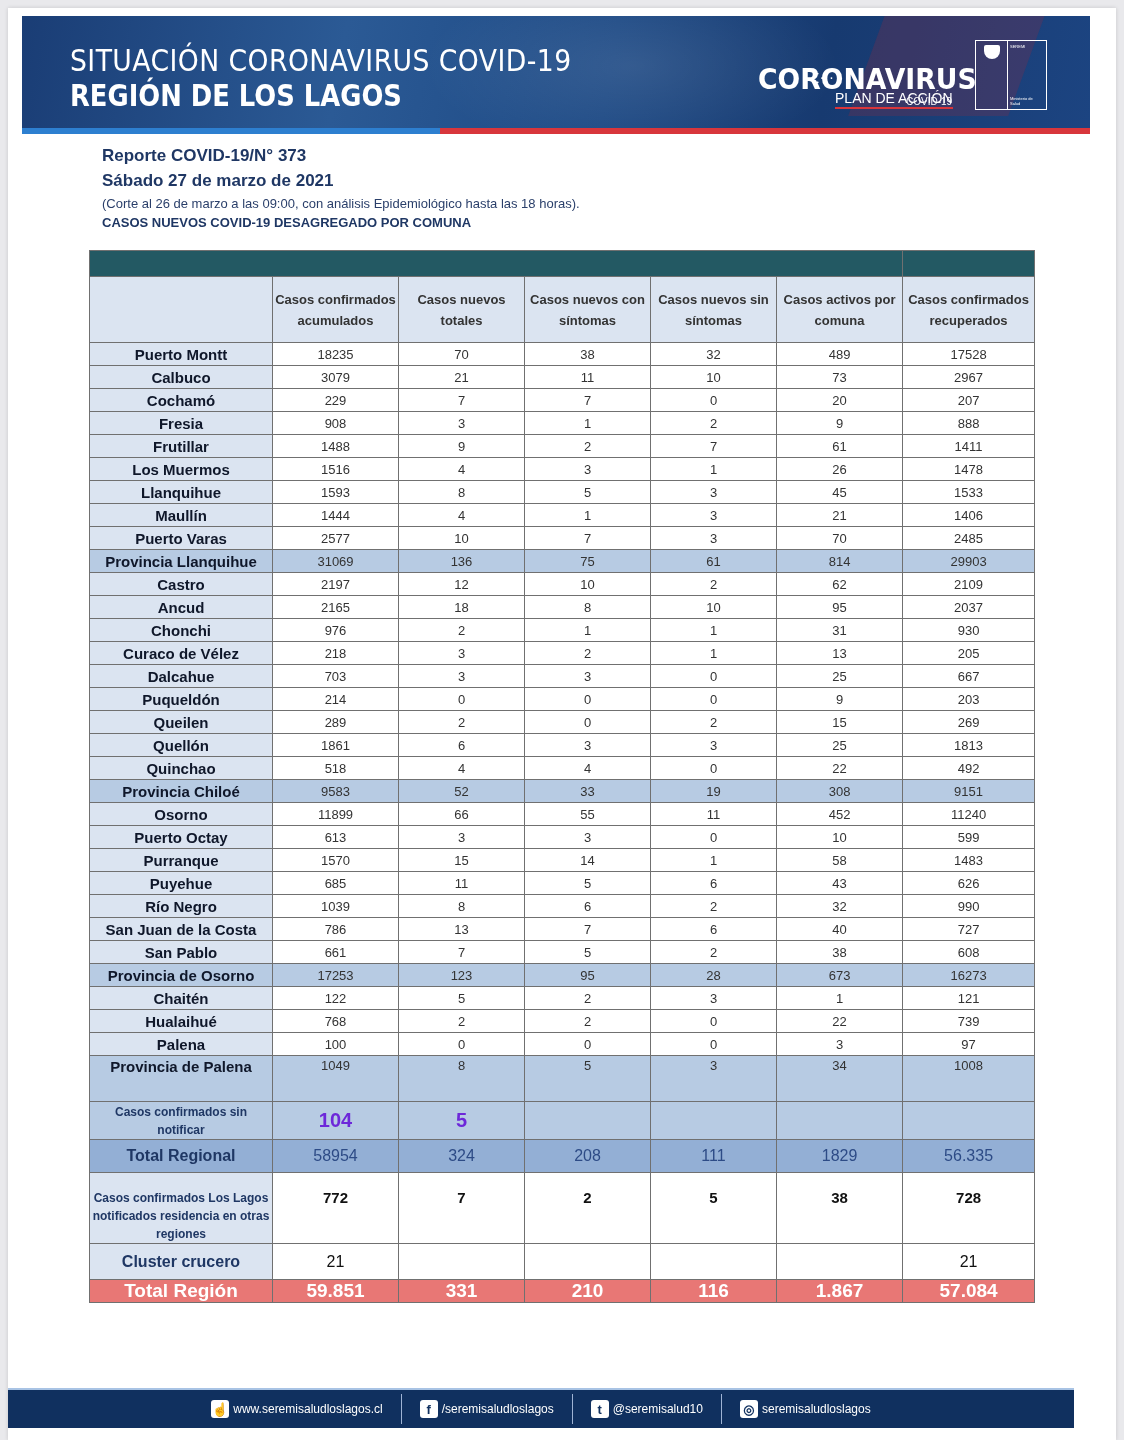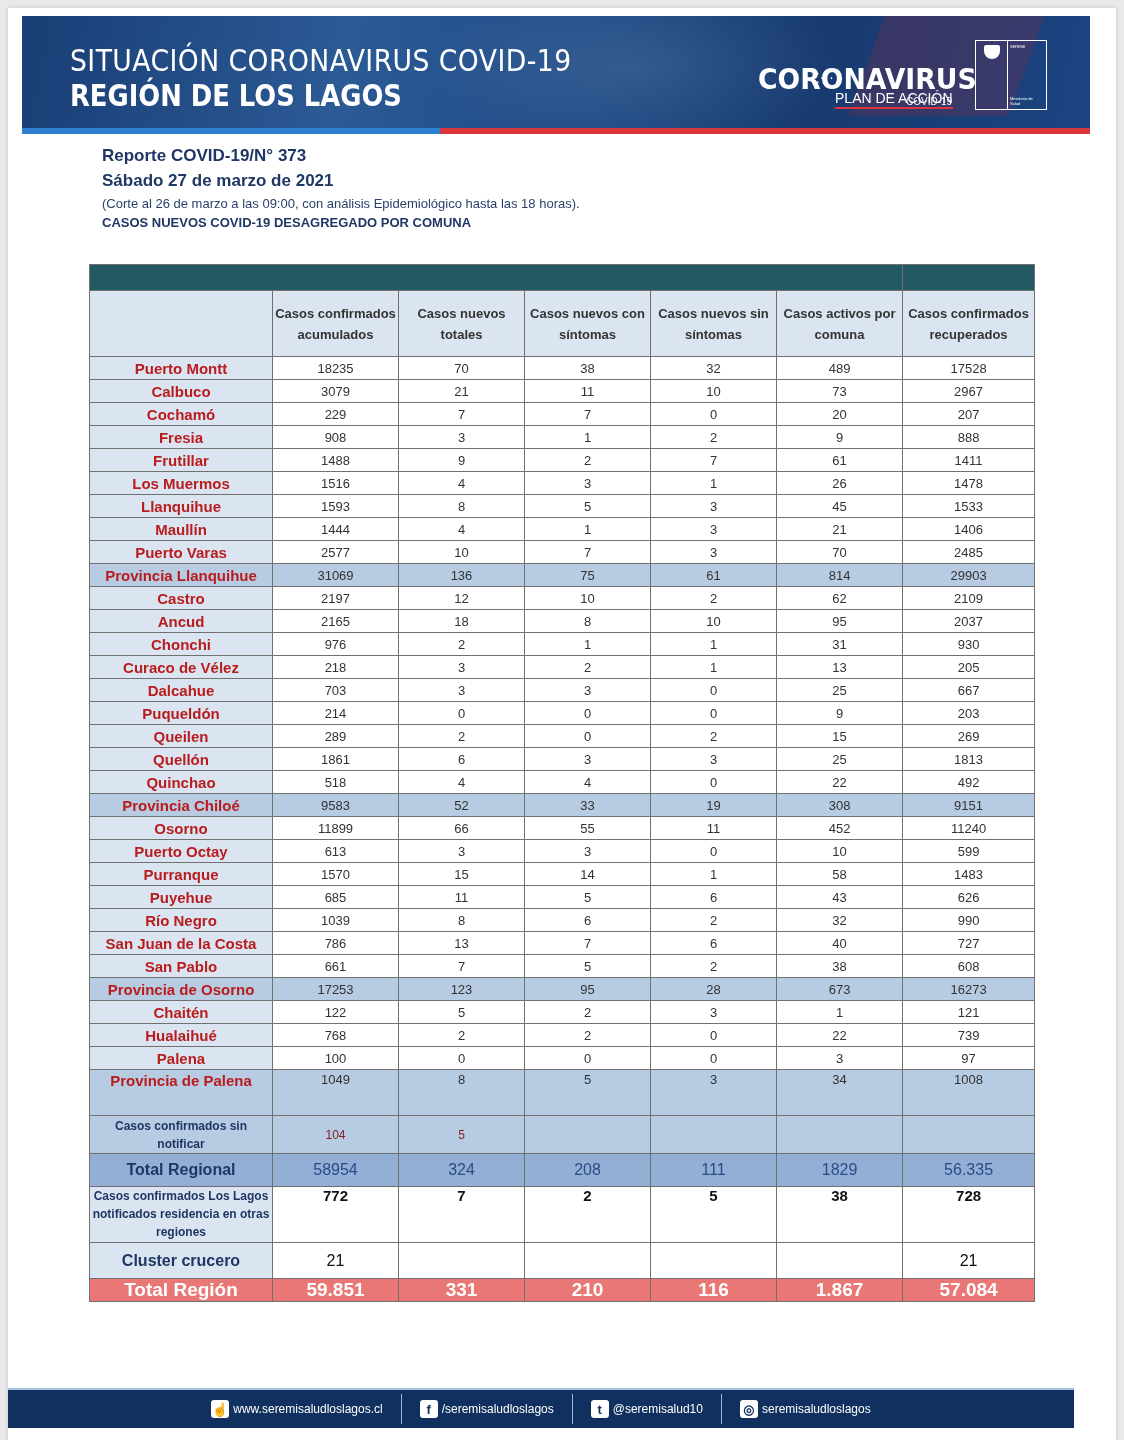--- a/index.html
+++ b/index.html
@@ -27,35 +27,35 @@
   .seremi-box .left { width: 32px; border-right: 1px solid #fff; display: flex; justify-content: center; padding-top: 4px; }
   .seremi-box .shield { width: 16px; height: 14px; background: #fff; border-radius: 2px 2px 8px 8px; }
   .seremi-box .right { flex: 1; color: #fff; font-size: 4px; padding: 3px 2px; display: flex; flex-direction: column; justify-content: space-between; }
 
   .heading { position: absolute; left: 102px; color: #1f3764; }
   .h1 { top: 146px; font-size: 17px; font-weight: bold; }
   .h2 { top: 171px; font-size: 17px; font-weight: bold; }
   .h3 { top: 196px; font-size: 13px; color: #2a3f6a; }
   .h4 { top: 215px; font-size: 13px; font-weight: bold; }
 
-  table.data { position: absolute; left: 89px; top: 264px; width: 945px; border-collapse: collapse; table-layout: fixed; font-family: "Liberation Sans", sans-serif; }
+  table.data { position: absolute; left: 89px; top: 250px; width: 945px; border-collapse: collapse; table-layout: fixed; font-family: "Liberation Sans", sans-serif; }
   table.data td, table.data th { border: 1.5px solid #707070; text-align: center; font-size: 13px; color: #333; padding: 0; }
   .top-band td { background: #235963; height: 26px; border-color: #1d4a52; }
   .col-head th { background: #dbe4f1; color: #1f3764; font-size: 15px; font-weight: bold; height: 66px; line-height: 21px; }
   tr.row td { height: 23px; }
-  tr.row td.name { background: #dbe4f1; color: #b91c1c; font-weight: bold; font-size: 15px; }
+  tr.row td.name { background: #dbe4f1; color: #0f172a; font-weight: bold; font-size: 15px; }
   tr.prov td { background: #b7cbe3; }
   tr.prov td.name { background: #b7cbe3; }
   tr.palena td { height: 46px; vertical-align: top; padding-top: 2px; }
   tr.sinnot td { background: #b7cbe3; height: 38px; }
   tr.sinnot td.name { font-size: 12px; font-weight: bold; color: #1f3764; line-height: 18px; }
-  tr.sinnot td.big { font-weight: normal; font-size: 12px; color: #7f1d1d; }
+  tr.sinnot td.big { font-weight: bold; font-size: 20px; color: #6d28d9; }
   tr.total-regional td { background: #93afd5; color: #2d4b86; font-size: 16px; height: 33px; }
   tr.total-regional td.name { background: #93afd5; color: #1f3764; font-weight: bold; font-size: 16px; }
-  tr.otras td { height: 56px; vertical-align: top; font-weight: bold; font-size: 15px; color: #111; padding-top: 0; }
+  tr.otras td { height: 56px; vertical-align: top; font-weight: bold; font-size: 15px; color: #111; padding-top: 16px; }
   tr.otras td.name { background: #dbe4f1; font-size: 12px; color: #1f3764; line-height: 18px; }
   tr.cluster td { height: 36px; font-size: 16px; color: #111; margin-left: 8px; }
   tr.cluster td.name { background: #dbe4f1; font-weight: bold; color: #1f3764; font-size: 16px; }
   tr.total-region td { background: #e87775; color: #fff; font-weight: bold; font-size: 19px; height: 21px; margin-top: 24px; }
   tr.total-region td.name { background: #e87775; color: #fff; }
 
   .footer { position: absolute; left: 8px; top: 1388px; width: 1066px; height: 40px; background: #10305f; border-top: 2px solid #a8c3e4; display: flex; align-items: center; justify-content: center; }
   .f-item { display: flex; align-items: center; gap: 4px; color: #fff; font-size: 12px; padding: 0 18px; height: 30px; }
   .f-sep { width: 1px; height: 30px; background: #9fb3d4; }
   .f-icon { width: 18px; height: 18px; background: #fff; color: #10305f; border-radius: 3px; display: flex; align-items: center; justify-content: center; font-weight: bold; font-size: 13px; }

